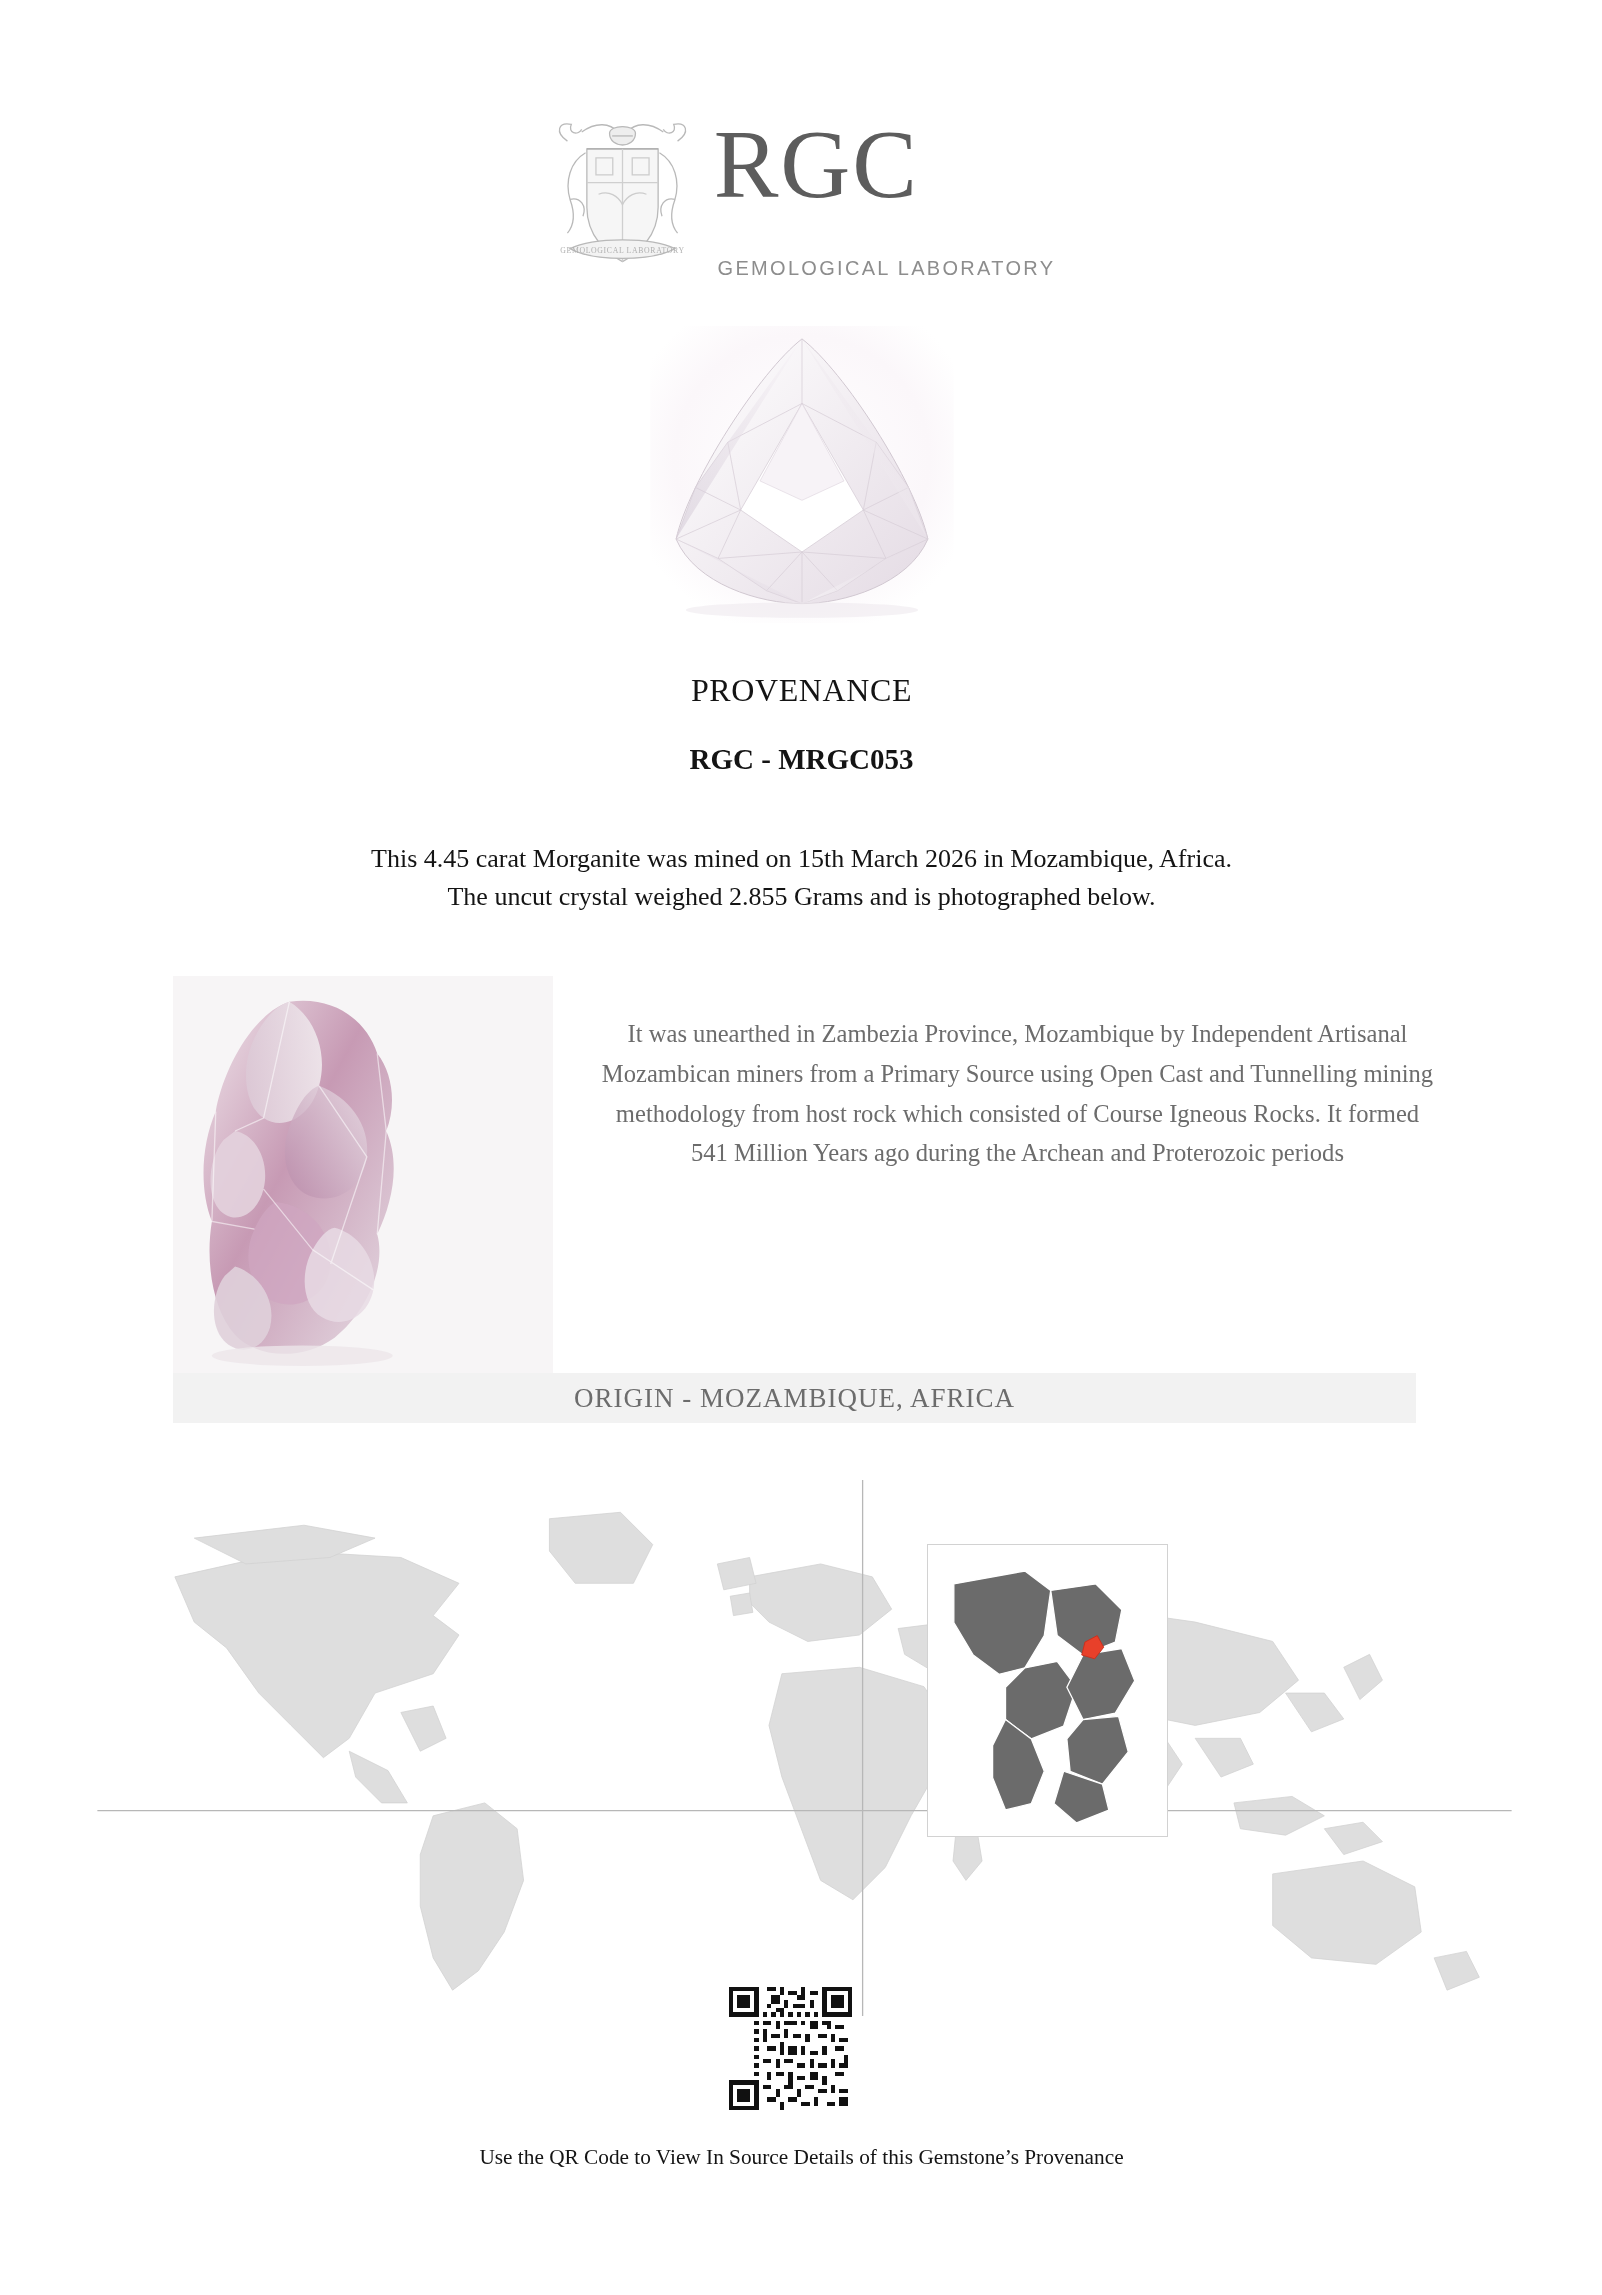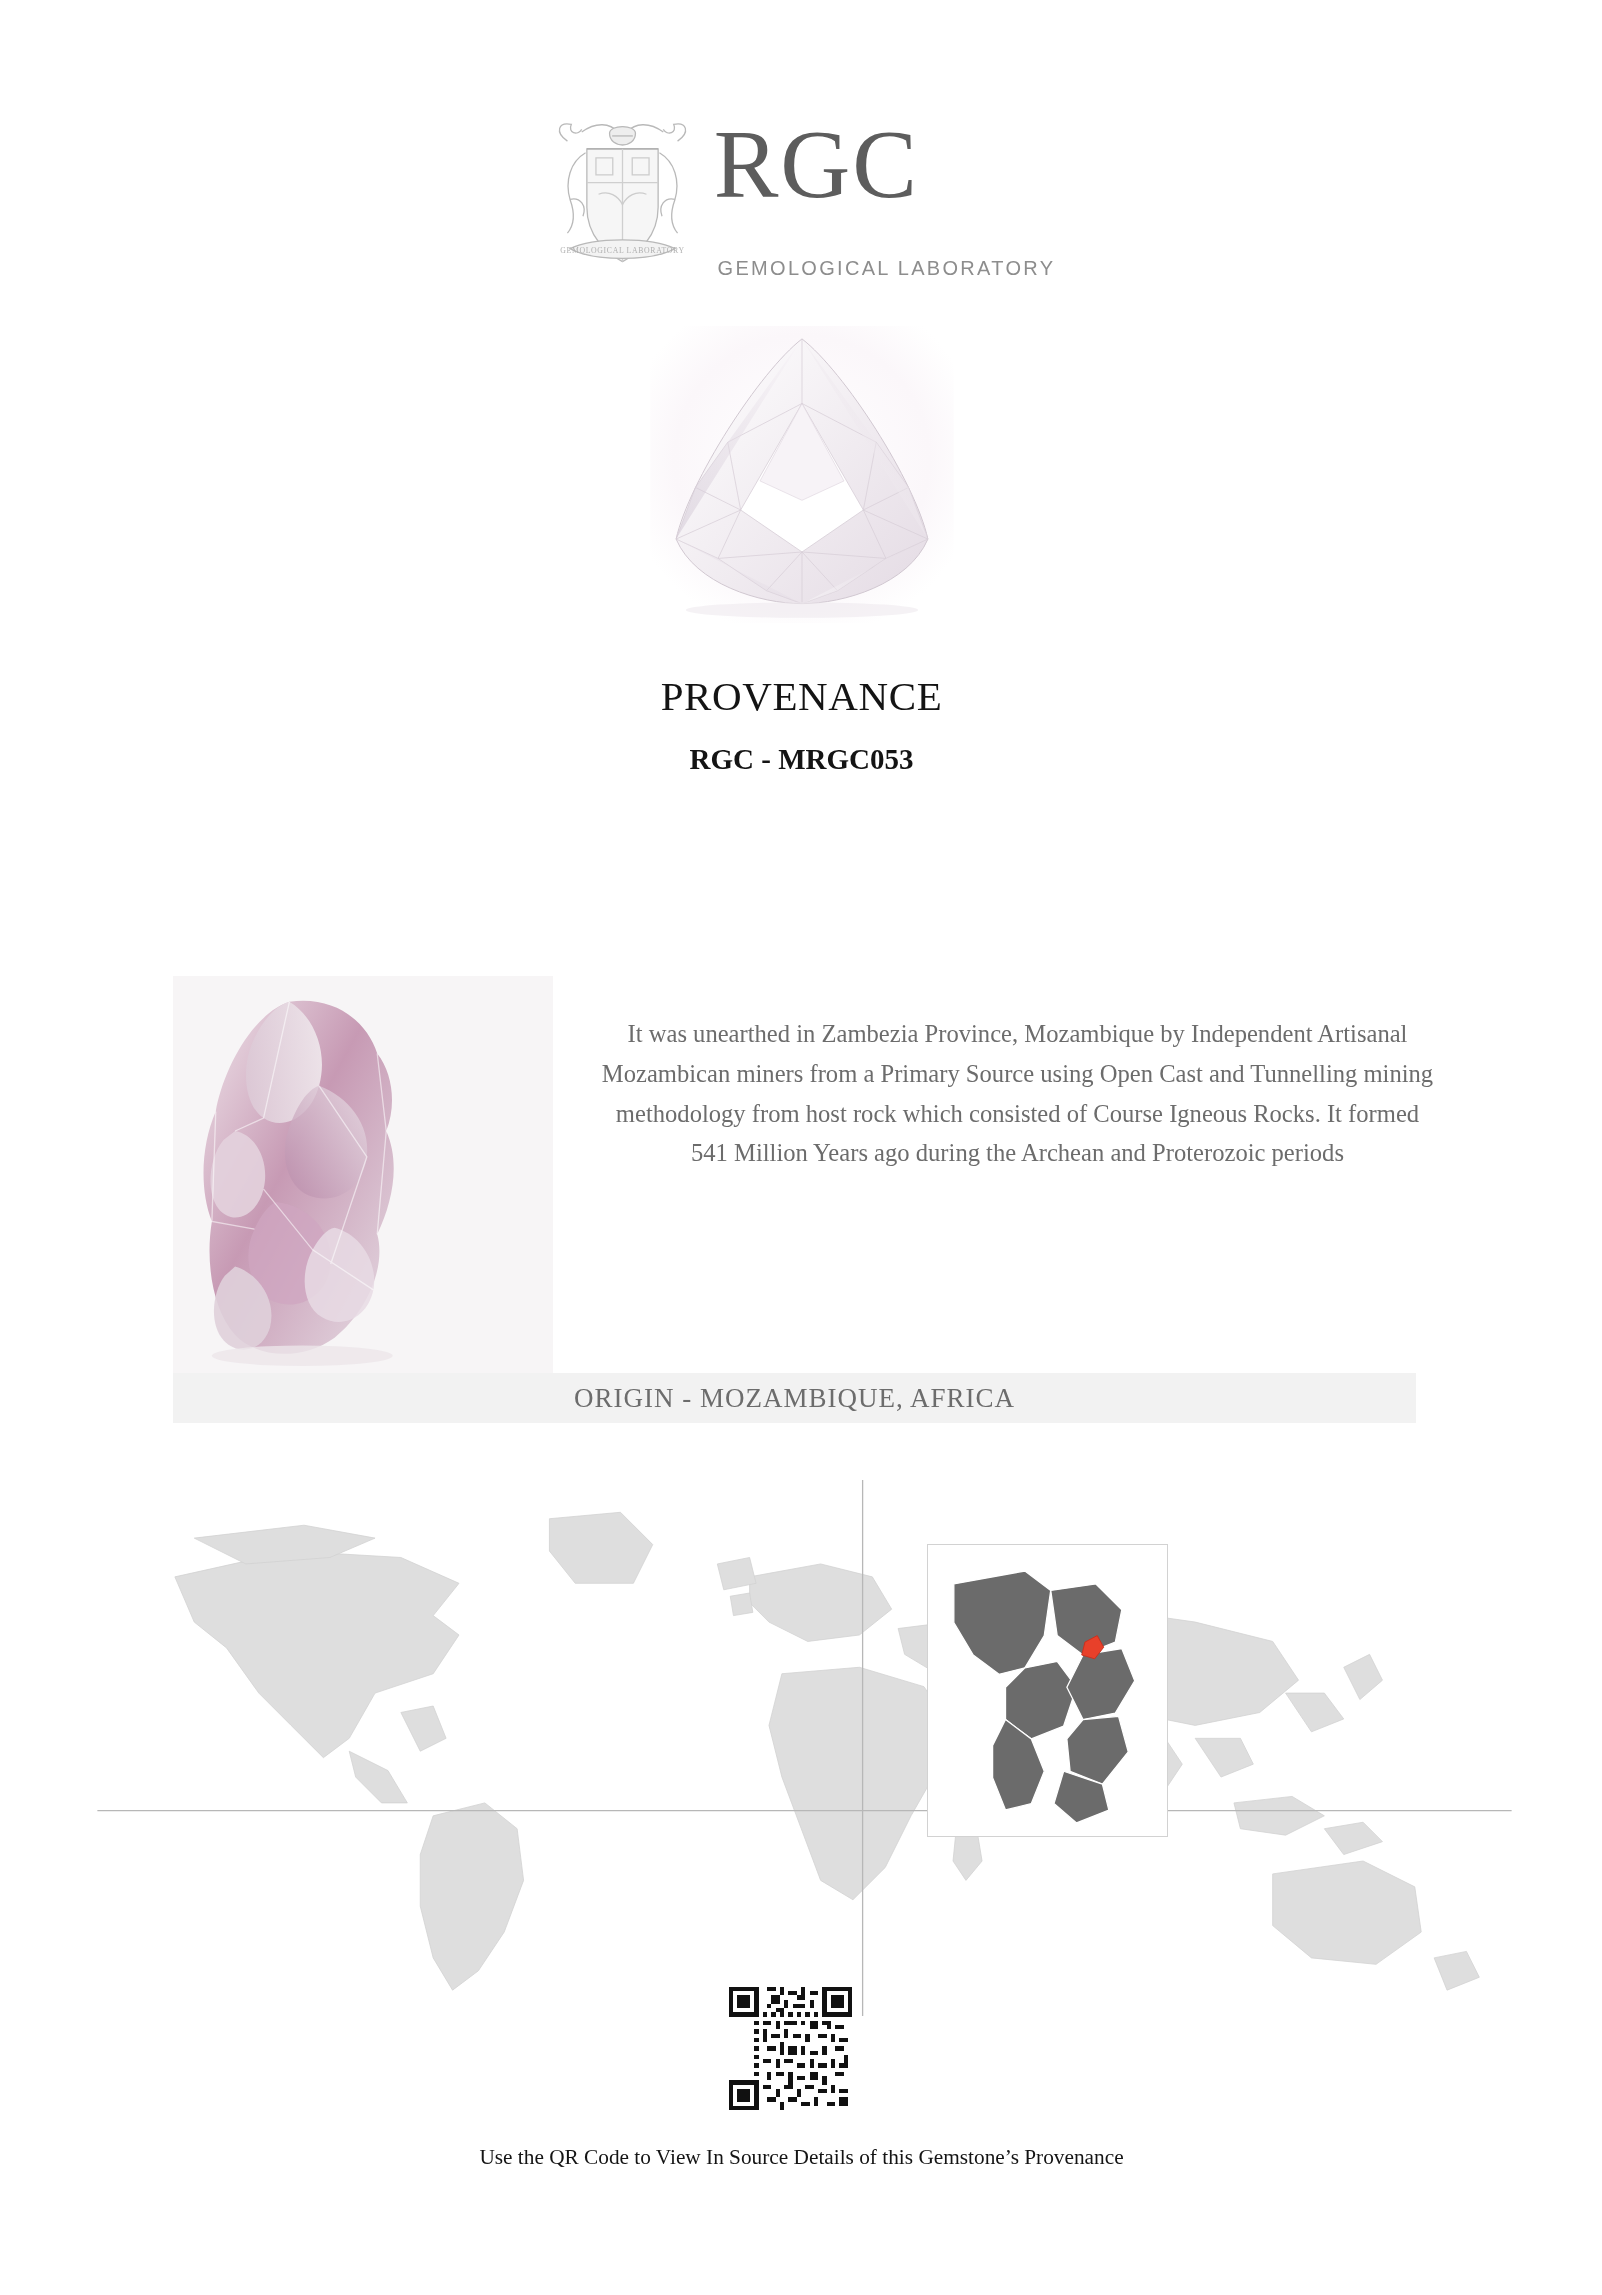--- a/index.html
+++ b/index.html
@@ -78,21 +78,21 @@
     height: 297px;
   }
 
   
   .title {
     position: absolute;
     top: 672px;
     left: 0;
     width: 100%;
     text-align: center;
-    font-size: 41px;
+    font-size: 32px;
     letter-spacing: 0.6px;
     color: #141414;
   }
   .subtitle {
     position: absolute;
     top: 743px;
     left: 0;
     width: 100%;
     text-align: center;
     font-size: 29px;
@@ -295,20 +295,24 @@
       <path d="M235 20 L350 180 L400 250 L430 330 Z" fill="url(#facetC)" opacity="0.45"></path>
       <path d="M40 330 L105 360 L180 410 L235 430 Z" fill="url(#facetB)" opacity="0.4"></path>
       <path d="M430 330 L365 360 L290 410 L235 430 Z" fill="url(#facetC)" opacity="0.4"></path>
       <ellipse cx="235" cy="440" rx="180" ry="12" fill="#efeaef" opacity="0.6"></ellipse>
     </svg>
   </div>
 
   <div class="title">PROVENANCE</div>
   <div class="subtitle">RGC - MRGC053</div>
 
+  <div class="intro">
+    <div>This 4.45 carat Morganite was mined on 15th March 2026 in Mozambique, Africa.</div>
+    <div>The uncut crystal weighed 2.855 Grams and is photographed below.</div>
+  </div>
 
   <div class="rough-photo">
     <svg viewBox="0 0 588 655" width="380" height="423" aria-hidden="true">
       <defs>
         <linearGradient id="rg1" x1="0" y1="0" x2="1" y2="1">
           <stop offset="0%" stop-color="#efe4ea"></stop>
           <stop offset="45%" stop-color="#c79ab4"></stop>
           <stop offset="100%" stop-color="#e6dde4"></stop>
         </linearGradient>
         <linearGradient id="rg2" x1="0" y1="0" x2="1" y2="0">

